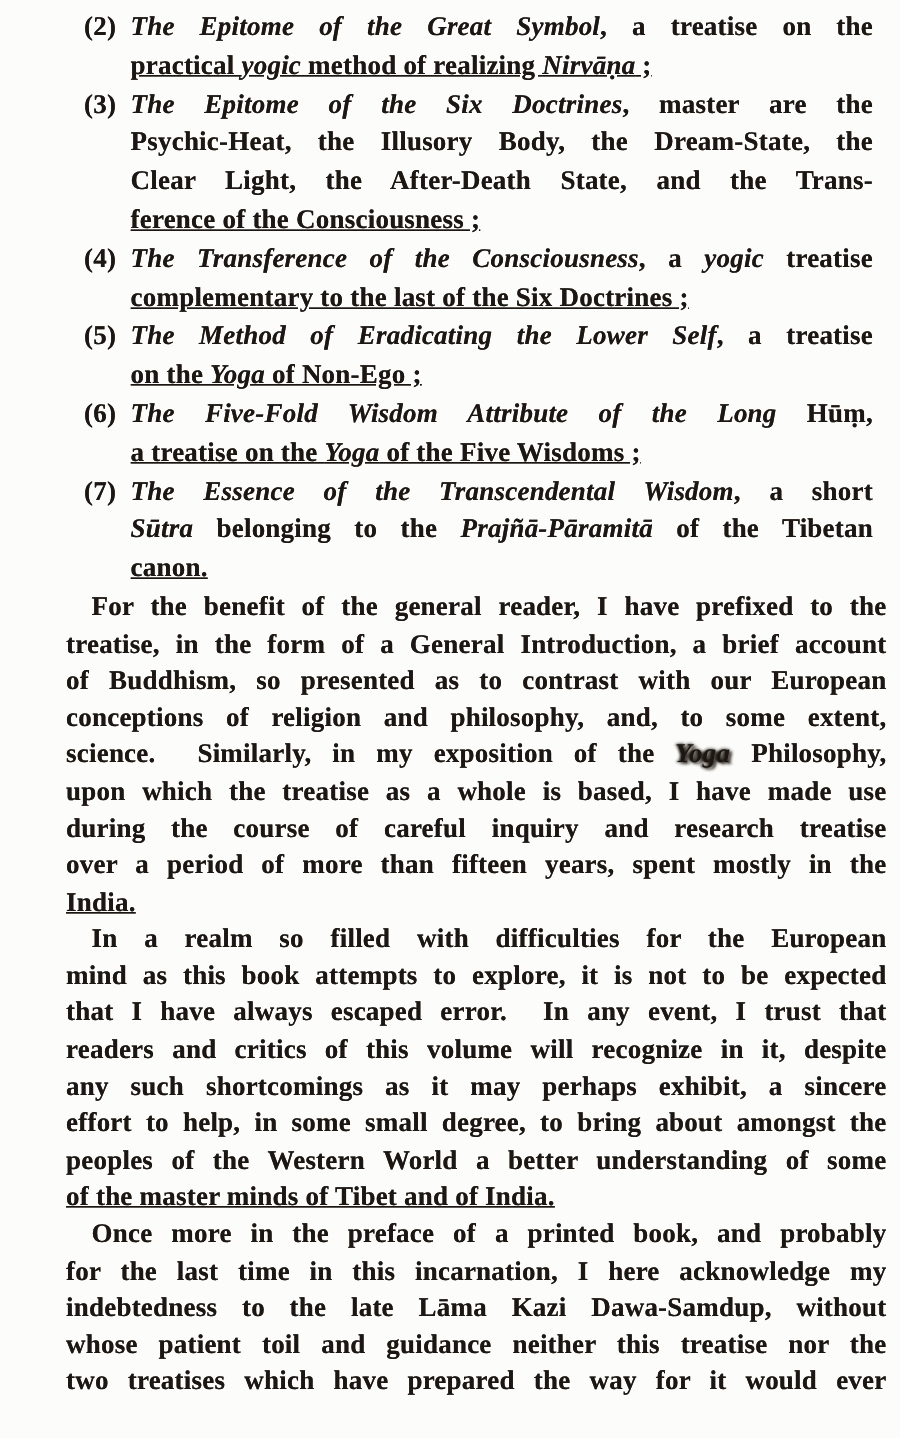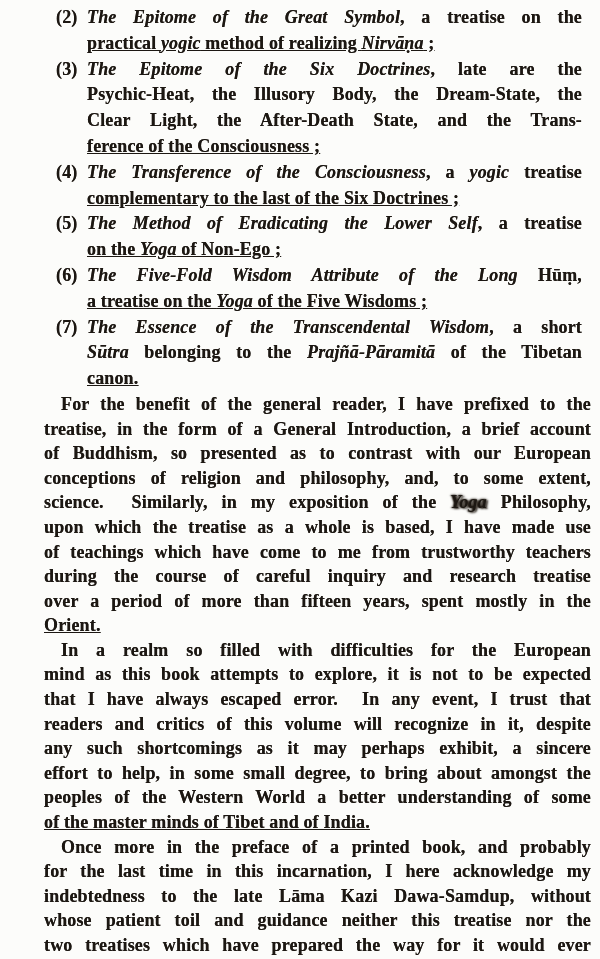--- a/index.html
+++ b/index.html
@@ -46,21 +46,21 @@
 
 <div class="page">
   <div class="works-list" id="works-list">
       <div class="list-item">
         <span class="item-num">(2)</span>
         <div class="line"><em>The Epitome of the Great Symbol</em><span>, a treatise on the</span></div>
         <div class="line last"><span>practical </span><em>yogic</em><span> method of realizing </span><em>Nirvāṇa</em><span> ;</span></div>
       </div>
       <div class="list-item">
         <span class="item-num">(3)</span>
-        <div class="line"><em>The Epitome of the Six Doctrines</em><span>, late are the</span></div>
+        <div class="line"><em>The Epitome of the Six Doctrines</em><span>, master are the</span></div>
         <div class="line"><span>Psychic-Heat, the Illusory Body, the Dream-State, the</span></div>
         <div class="line"><span>Clear Light, the After-Death State, and the Trans-</span></div>
         <div class="line last"><span>ference of the Consciousness ;</span></div>
       </div>
       <div class="list-item">
         <span class="item-num">(4)</span>
         <div class="line"><em>The Transference of the Consciousness</em><span>, a </span><em>yogic</em><span> treatise</span></div>
         <div class="line last"><span>complementary to the last of the Six Doctrines ;</span></div>
       </div>
       <div class="list-item">
@@ -81,24 +81,23 @@
       </div>
     </div>
   <div class="paragraphs" id="paragraphs">
       <div class="para">
         <div class="line indent"><span>For the benefit of the general reader, I have prefixed to the</span></div>
         <div class="line"><span>treatise, in the form of a General Introduction, a brief account</span></div>
         <div class="line"><span>of Buddhism, so presented as to contrast with our European</span></div>
         <div class="line"><span>conceptions of religion and philosophy, and, to some extent,</span></div>
         <div class="line"><span>science.&nbsp; Similarly, in my exposition of the </span><em class="smudge">Yoga</em><span> Philosophy,</span></div>
         <div class="line"><span>upon which the treatise as a whole is based, I have made use</span></div>
-        <div class="line"><span>of teachings which have come to me from trustworthy teachers</span></div>
         <div class="line"><span>during the course of careful inquiry and research treatise</span></div>
         <div class="line"><span>over a period of more than fifteen years, spent mostly in the</span></div>
-        <div class="line last"><span>Orient.</span></div>
+        <div class="line last"><span>India.</span></div>
       </div>
       <div class="para">
         <div class="line indent"><span>In a realm so filled with difficulties for the European</span></div>
         <div class="line"><span>mind as this book attempts to explore, it is not to be expected</span></div>
         <div class="line"><span>that I have always escaped error.&nbsp; In any event, I trust that</span></div>
         <div class="line"><span>readers and critics of this volume will recognize in it, despite</span></div>
         <div class="line"><span>any such shortcomings as it may perhaps exhibit, a sincere</span></div>
         <div class="line"><span>effort to help, in some small degree, to bring about amongst the</span></div>
         <div class="line"><span>peoples of the Western World a better understanding of some</span></div>
         <div class="line last"><span>of the master minds of Tibet and of India.</span></div>

